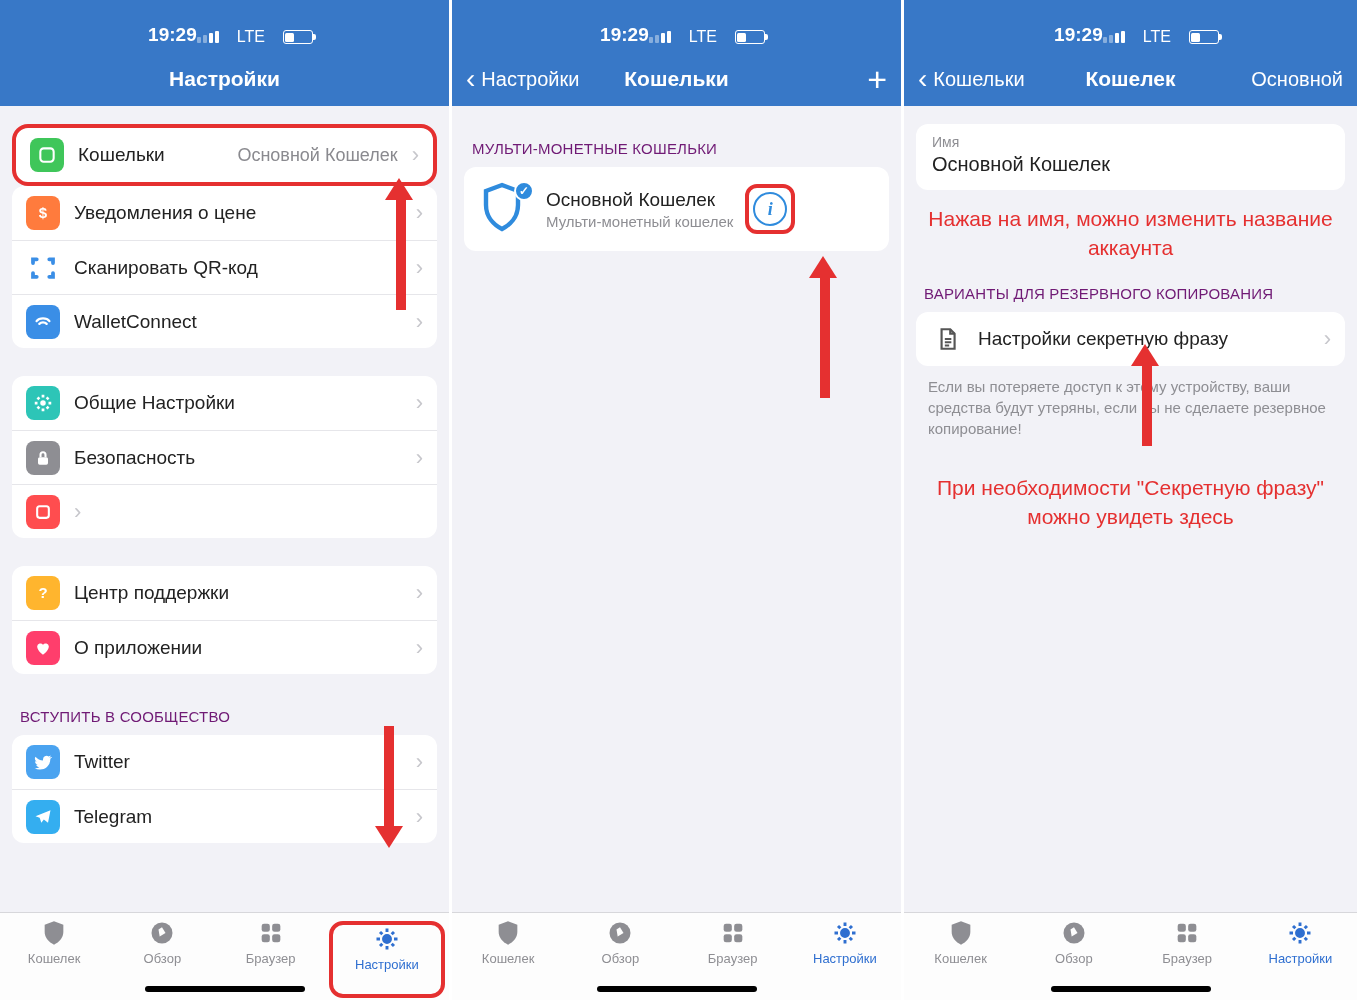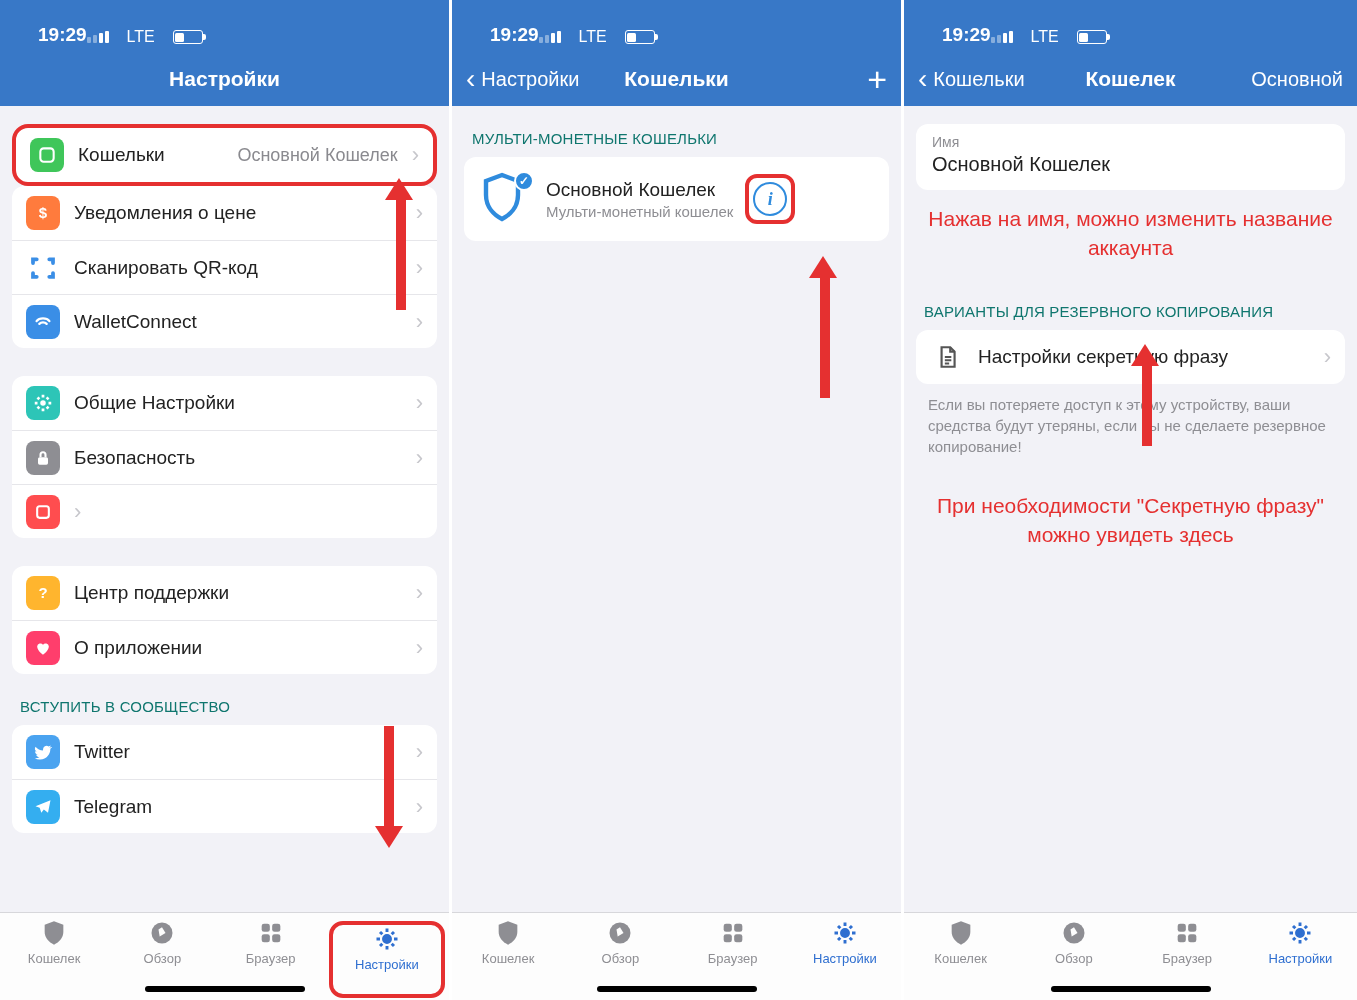--- a/index.html
+++ b/index.html
@@ -22,21 +22,21 @@
   }
   .phone:last-child { width: 453px; border-right: none; }
 
   
   .statusbar {
     height: 52px;
     background: #3878c7;
     color: #fff;
     display: flex;
     align-items: flex-end;
-    justify-content: flex-start;
+    justify-content: center;
     padding: 0 26px 6px 38px;
     font-size: 19px;
     font-weight: 600;
   }
   .status-right { display: flex; align-items: center; gap: 18px; font-size: 16px; font-weight: 500;}
   .sig-bar { display:inline-flex; align-items:flex-end; gap:2px; }
   .sig-bar span{ width:4px; background:#fff; border-radius:1px;}
   .sig-bar span.dim{ background:rgba(255,255,255,.4);}
   .lte { font-size:16px; font-weight:500;}
   .batt { width:30px; height:14px; border:1.5px solid #fff; border-radius:3px; position:relative;}
@@ -58,22 +58,22 @@
   .nav-title { flex:0 0 auto; font-weight:600; font-size: 21px;}
   .nav-back { font-size: 20px; }
   .nav-chev { font-size:28px; line-height:1; margin-right:2px;}
   .nav-plus { font-size: 34px; font-weight:300; line-height:1;}
   .nav-save { font-size: 20px; }
 
   
   .content { flex:1; overflow:hidden; position:relative; }
   .section-header {
     font-size: 15px;
-    color: #0f766e;
-    padding: 24px 20px 10px 20px;
+    color: #701a75;
+    padding: 34px 20px 10px 20px;
     text-transform: uppercase;
     letter-spacing: 0.2px;
   }
   .group { background:#fff; margin: 0 12px; border-radius:12px; overflow:hidden; }
   .group.first { margin-top: 18px; }
   .group + .group { margin-top: 28px; }
   .row {
     display:flex; align-items:center;
     min-height: 54px;
     padding: 8px 14px;
@@ -473,21 +473,21 @@
   </div>
 
   <div class="content">
     <div class="namecard">
       <div class="sm">Имя</div>
       <div class="bg">Основной Кошелек</div>
     </div>
 
     <div class="annot">Нажав на имя, можно изменить название  аккаунта</div>
 
-    <div class="section-header" style="padding-top:8px;margin-top:18px;">ВАРИАНТЫ ДЛЯ РЕЗЕРВНОГО КОПИРОВАНИЯ</div>
+    <div class="section-header" style="padding-top:8px;">ВАРИАНТЫ ДЛЯ РЕЗЕРВНОГО КОПИРОВАНИЯ</div>
     <div class="group" style="margin-top:0;">
       <div class="row">
         <div class="doc-icon">
           <svg viewBox="0 0 24 24" width="26" height="26" fill="none" stroke="#555" stroke-width="2">
             <path d="M7 3h8l4 4v14H7z"></path>
                 <path d="M15 3v4h4"></path>
                 <path d="M10 12h6M10 15h6M10 18h4"></path>
           </svg>
         </div>
         <span class="label">Настройки секретную фразу</span>

